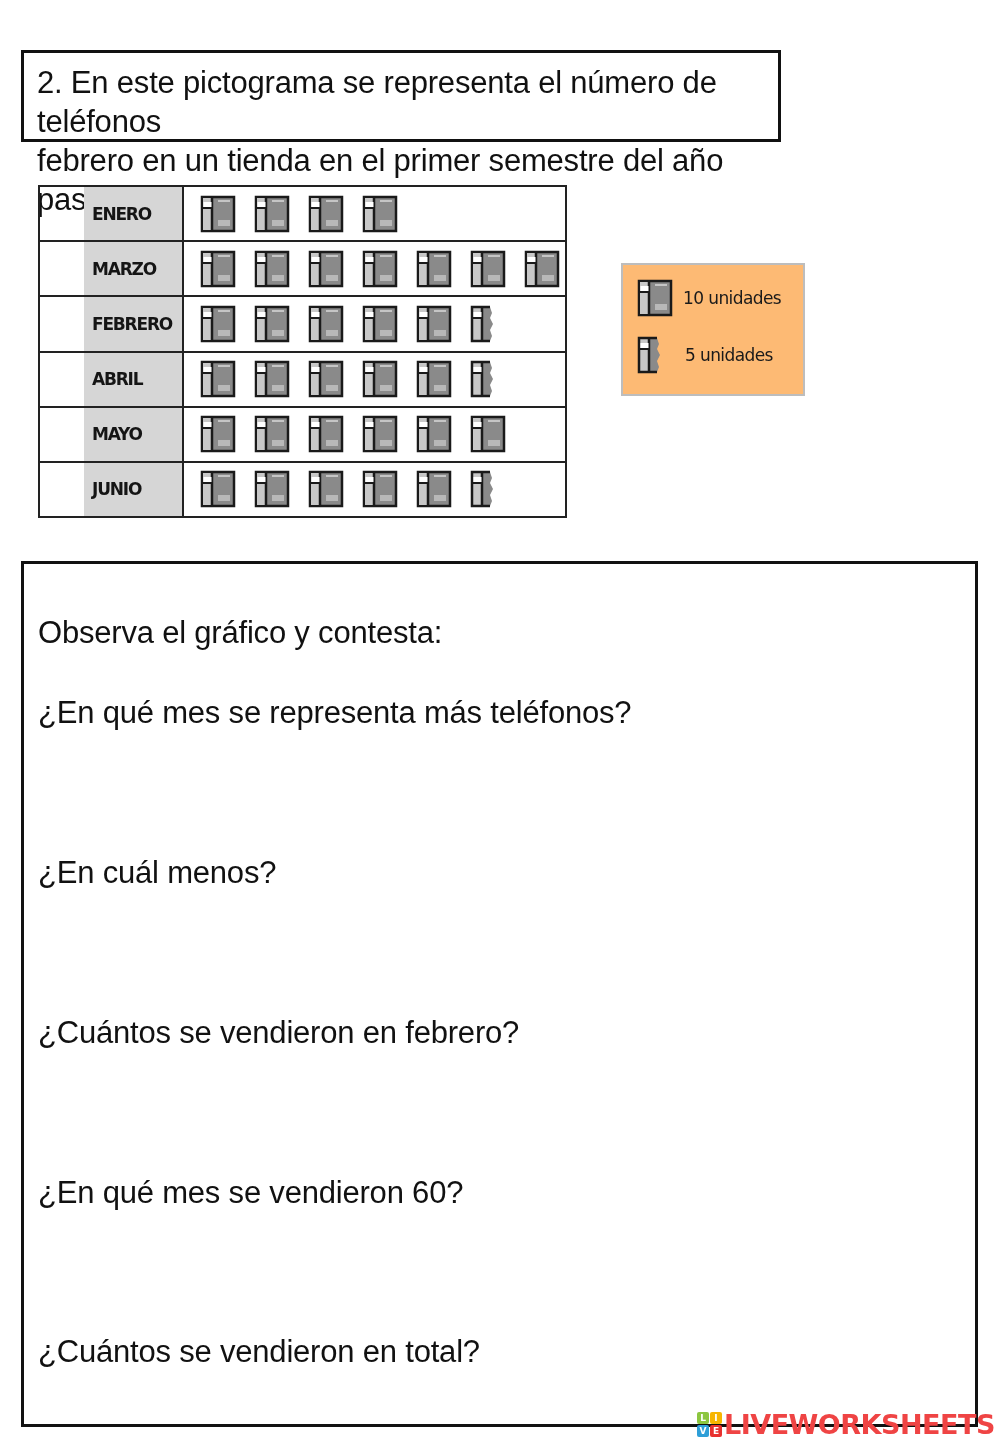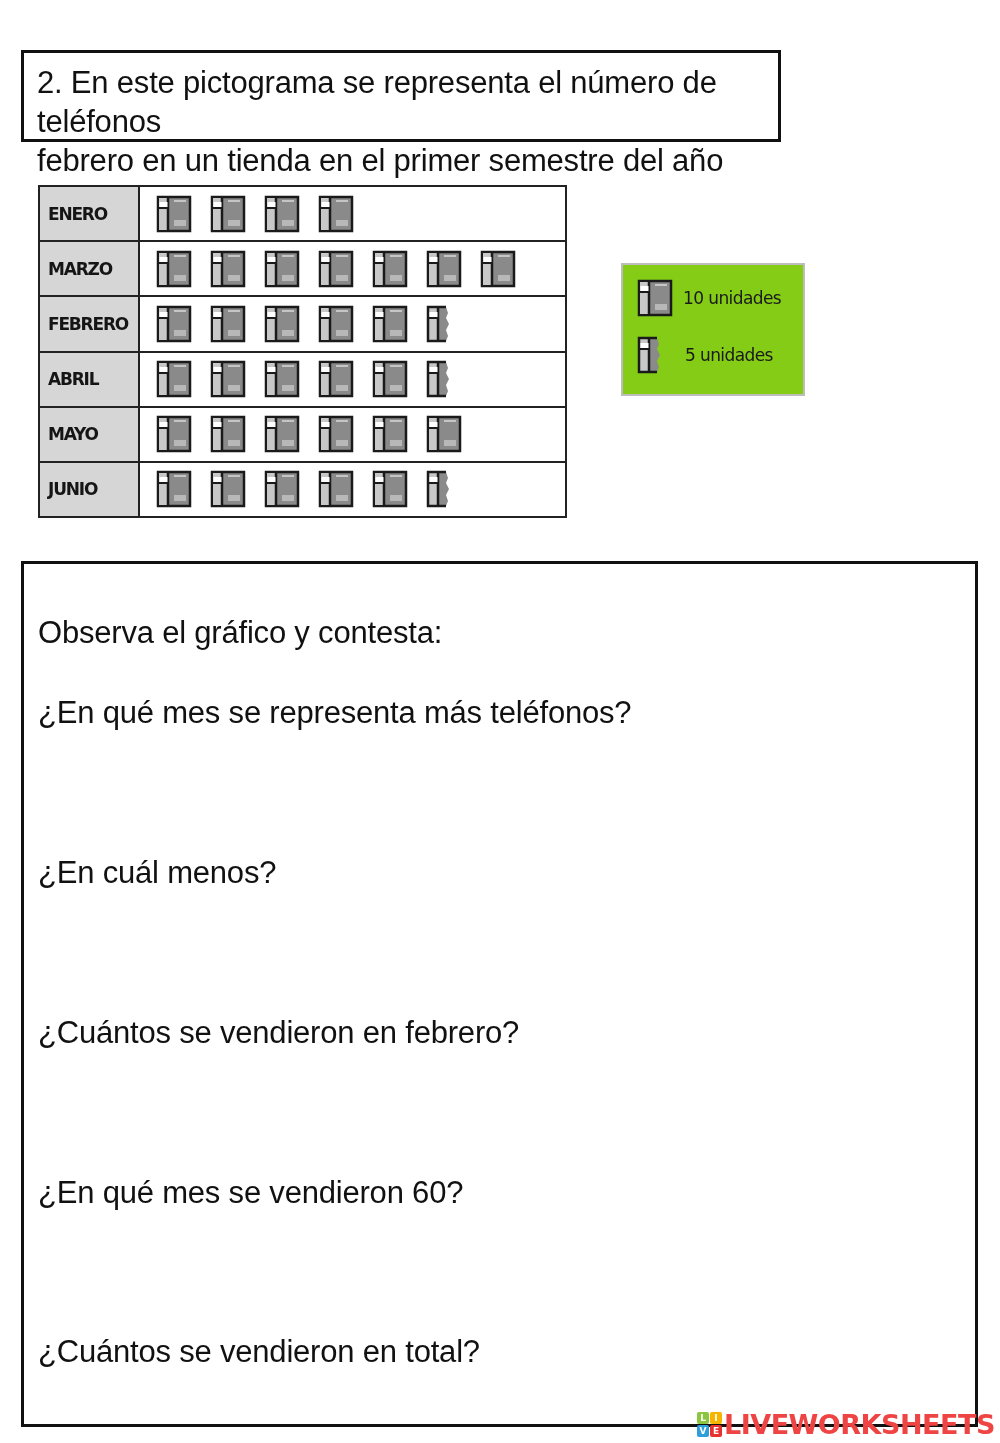--- a/index.html
+++ b/index.html
@@ -12,38 +12,38 @@
       border: 3px solid #111; box-sizing: border-box;
       padding: 10px 0 0 13px;
       font-size: 31px; line-height: 39px; letter-spacing: -0.2px;
     }
     .picto {
       position: absolute; left: 38px; top: 185px; width: 529px; height: 333px;
       border: 2px solid #222; box-sizing: border-box;
       display: flex; flex-direction: column;
     }
     .picto-row {
-      flex: 1; display: flex; border-top: 2px solid #222;
+      flex: 1; display: flex; border-top: 2px solid #222; padding-left: 44px;
     }
     .picto-row:first-child { border-top: none; }
     .month-cell {
       width: 100px; background: #d6d6d6; border-right: 2px solid #222;
       display: flex; align-items: center; padding-left: 8px; box-sizing: border-box;
       font-family: "DejaVu Sans", sans-serif; font-weight: bold; font-size: 17px;
       letter-spacing: -1.2px; color: #151515;
     }
     .icons-cell {
       flex: 1; display: flex; align-items: center; padding-left: 16px; gap: 18px;
       background: #fff;
     }
     .phone-icon { width: 36px; height: 38px; display: block; }
     .half-icon { width: 28px; height: 38px; display: block; }
     .legend {
       position: absolute; left: 621px; top: 263px; width: 184px; height: 133px;
-      border: 2px solid #bdbdbd; box-sizing: border-box; background: #84cc16; padding-left: 32px;
+      border: 2px solid #bdbdbd; box-sizing: border-box; background: #fdba74; padding-left: 32px;
     }
     .legend-item {
       position: absolute; left: 14px; display: flex; align-items: center; gap: 10px;
       font-family: "DejaVu Sans", sans-serif; font-size: 17px; letter-spacing: -0.6px; color: #1a1a1a;
     }
     .legend-item.full { top: 14px; }
     .legend-item.half { top: 71px; }
     .legend-item.half .label { margin-left: 10px; }
     .questions-box {
       position: absolute; left: 21px; top: 561px; width: 957px; height: 866px;

